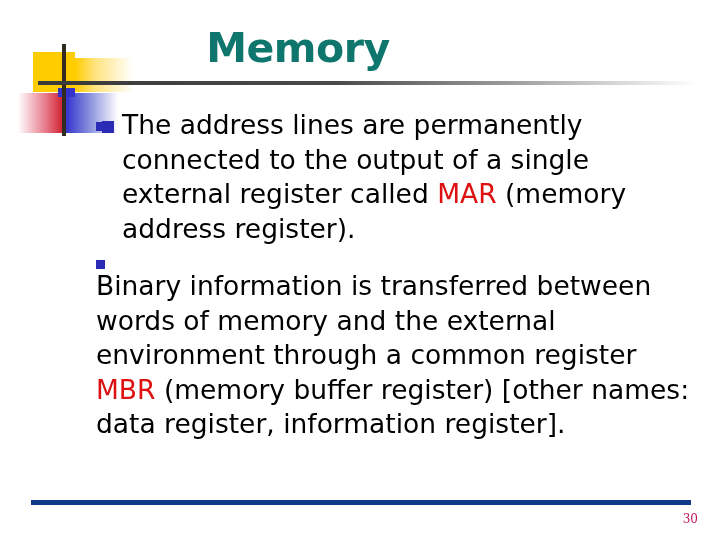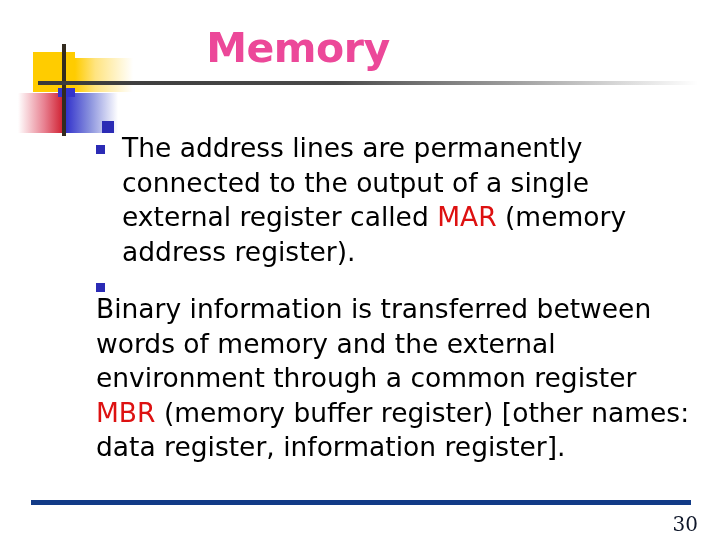--- a/index.html
+++ b/index.html
@@ -86,21 +86,21 @@
 
   
   .title {
     position: absolute;
     left: 0;
     top: 27px;
     width: 596px;
     text-align: center;
     font-size: 41px;
     font-weight: bold;
-    color: #ec4899;
+    color: #0f766e;
     letter-spacing: -0.5px;
     line-height: 1.05;
   }
 
   
   .title-rule {
     position: absolute;
     left: 38px;
     top: 81px;
     width: 660px;
@@ -114,21 +114,20 @@
     left: 96px;
     top: 108px;
     width: 596px;
   }
   .bullet-row {
     display: flex;
     align-items: flex-start;
     font-size: 26.5px;
     line-height: 34.5px;
     color: #000000;
-    margin-top: 23px;
   }
   .bullet-row + .bullet-row {
     margin-top: 0px;
     flex-direction: column;
   }
   .bullet-marker {
     flex: 0 0 auto;
     width: 26px;
     padding-top: 14px;
     box-sizing: border-box;
@@ -152,22 +151,22 @@
     left: 31px;
     top: 500px;
     width: 660px;
     height: 5px;
     background: #123B87;
   }
   .page-number {
     position: absolute;
     right: 22px;
     top: 512px;
-    font-size: 20px;
-    color: #0f172a;
+    font-size: 12px;
+    color: #be185d;
     font-family: "DejaVu Serif", serif;
   }
 </style>
 </head>
 <body>
 
 <div class="slide">
 
   <div class="deco">
     <div class="deco-yellow"></div>

